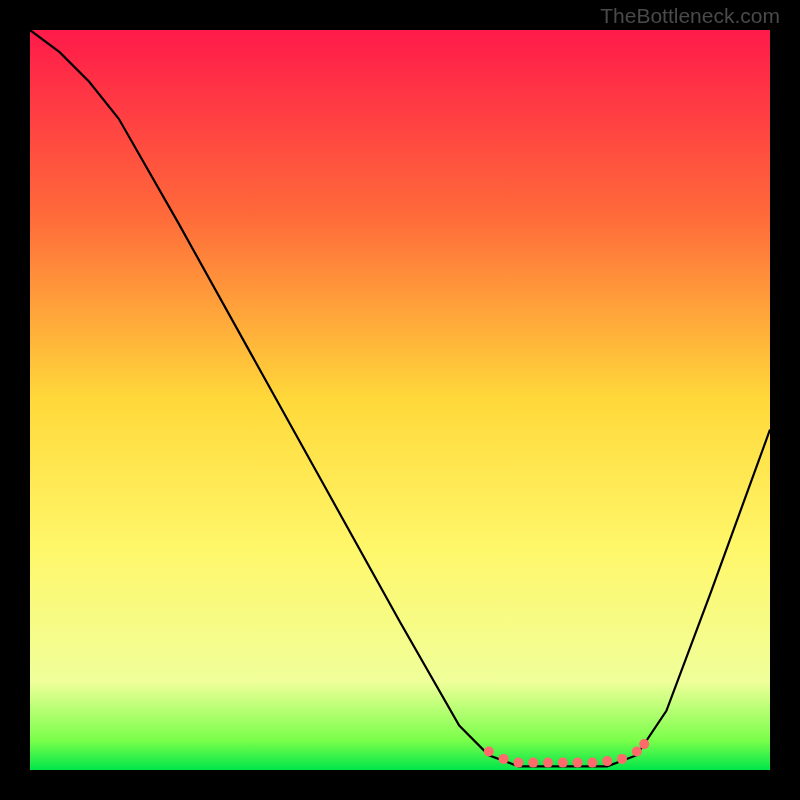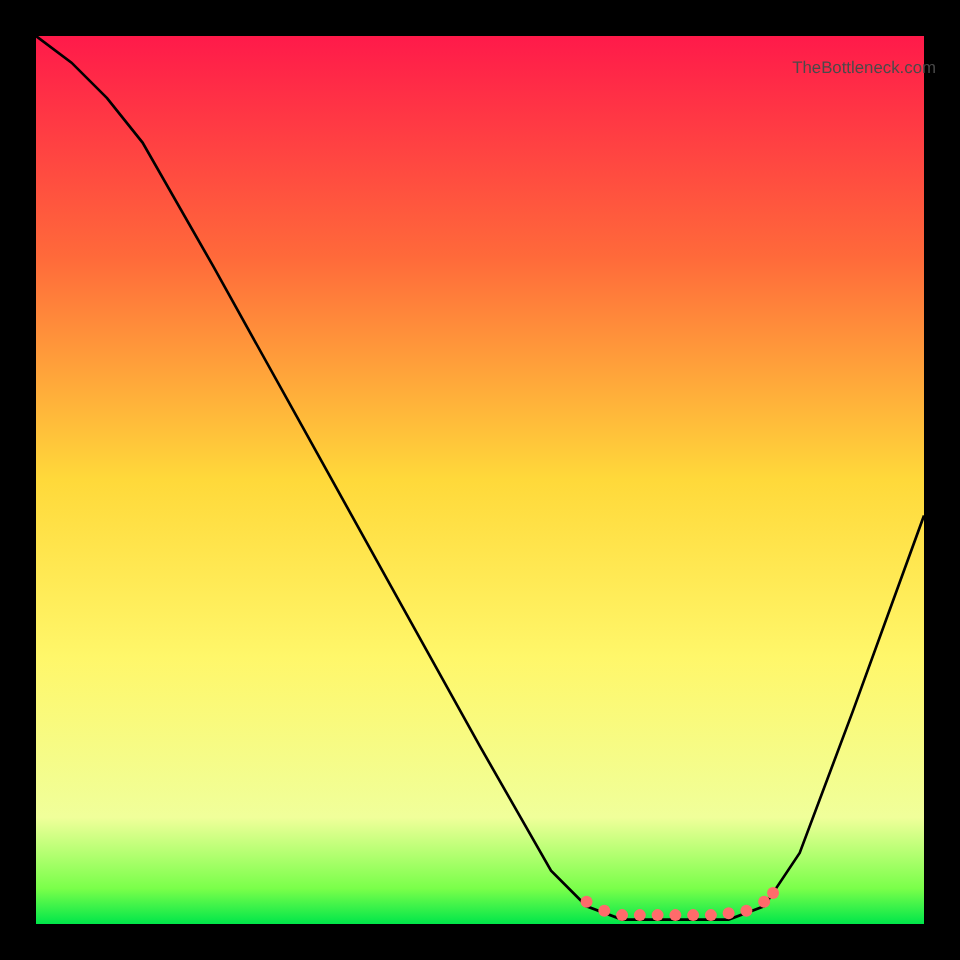--- a/index.html
+++ b/index.html
@@ -1,17 +1,17 @@
 <!DOCTYPE html>
 <html><head>
 <meta charset="utf-8">
 <style>
   * { margin: 0; padding: 0; box-sizing: border-box; }
   body { width: 800px; height: 800px; background: #000; position: relative; font-family: Arial, sans-serif; }
-  .watermark { position: absolute; top: 4px; right: 20px; color: #4a4a4a; font-size: 14px; font-weight: 500; z-index: 10; margin-top: 44px; }
+  .watermark { position: absolute; top: 4px; right: 20px; color: #4a4a4a; font-size: 21px; font-weight: 500; z-index: 10; }
   .plot-area { position: absolute; top: 30px; left: 30px; width: 740px; height: 740px; }
   .plot-svg { width: 100%; height: 100%; display: block; }
 </style>
 </head>
 <body>
 
 <div class="watermark">TheBottleneck.com</div>
 
 <div class="plot-area">
   <svg class="plot-svg" viewBox="0 0 740 740" preserveAspectRatio="none">

